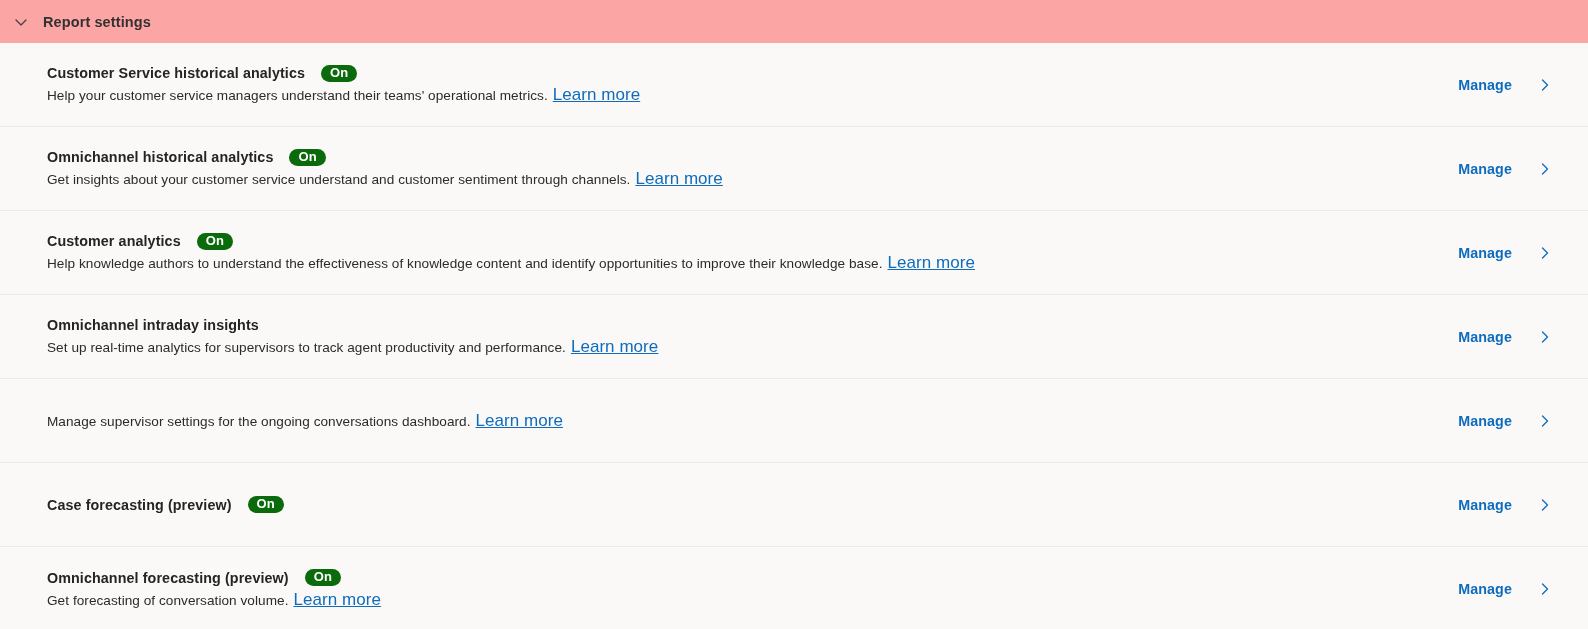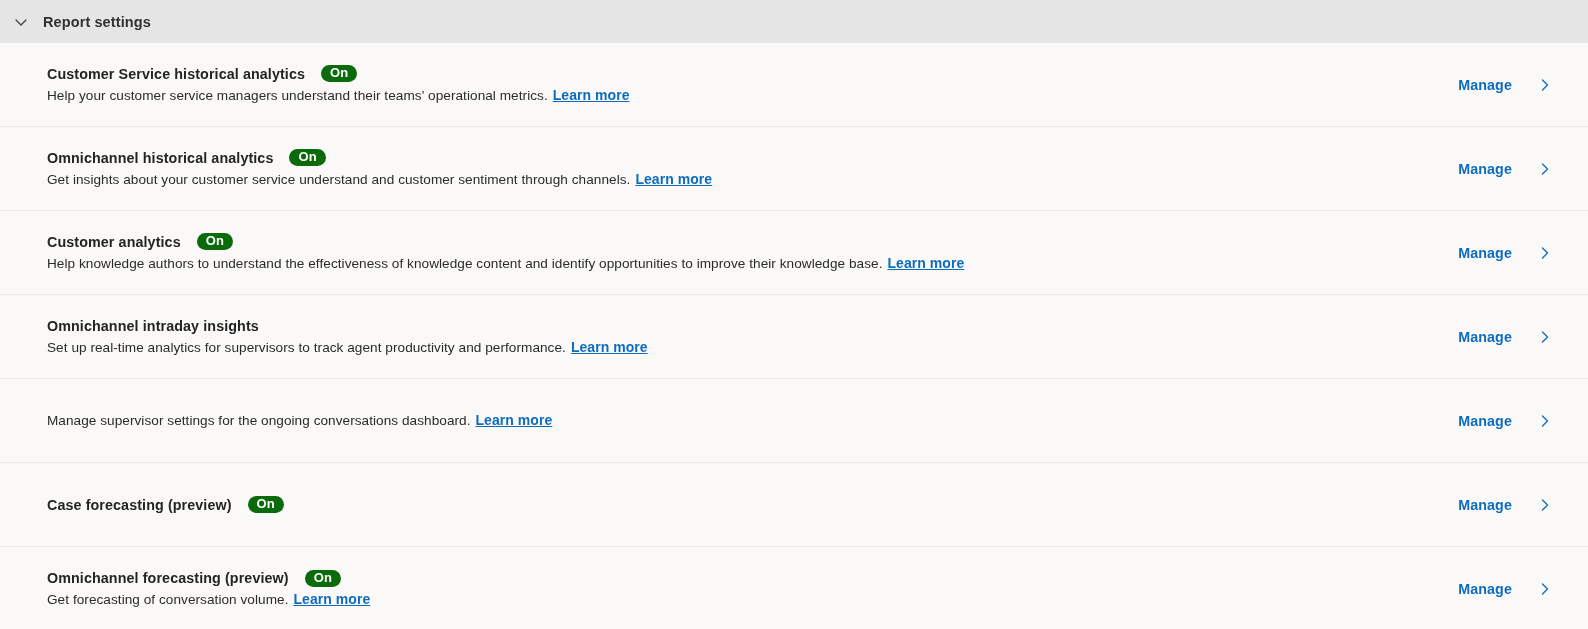--- a/index.html
+++ b/index.html
@@ -11,21 +11,21 @@
     height: 629px;
     background: #faf9f8;
     font-family: "Liberation Sans", sans-serif;
     color: #201f1e;
     overflow: hidden;
   }
 
   
   .section-header {
     height: 43px;
-    background: #e5e5e5;
+    background: #fca5a5;
     display: flex;
     align-items: center;
     padding-left: 8px;
     box-sizing: border-box;
   }
   .chevron-toggle {
     width: 26px;
     height: 26px;
     display: flex;
     align-items: center;
@@ -95,22 +95,21 @@
     font-size: 13.6px;
     color: #2b2b2b;
     line-height: 19px;
     letter-spacing: .05px;
   }
   .learn-more {
     color: #0f6cbd;
     text-decoration: underline;
     margin-left: 5px;
     cursor: pointer;
-    font-size: 14px;
-    font-weight: bold;
+    font-size: 17px;
   }
 
   .row-right {
     display: flex;
     align-items: center;
     gap: 24px;
     cursor: pointer;
     user-select: none;
   }
   .manage-label {

